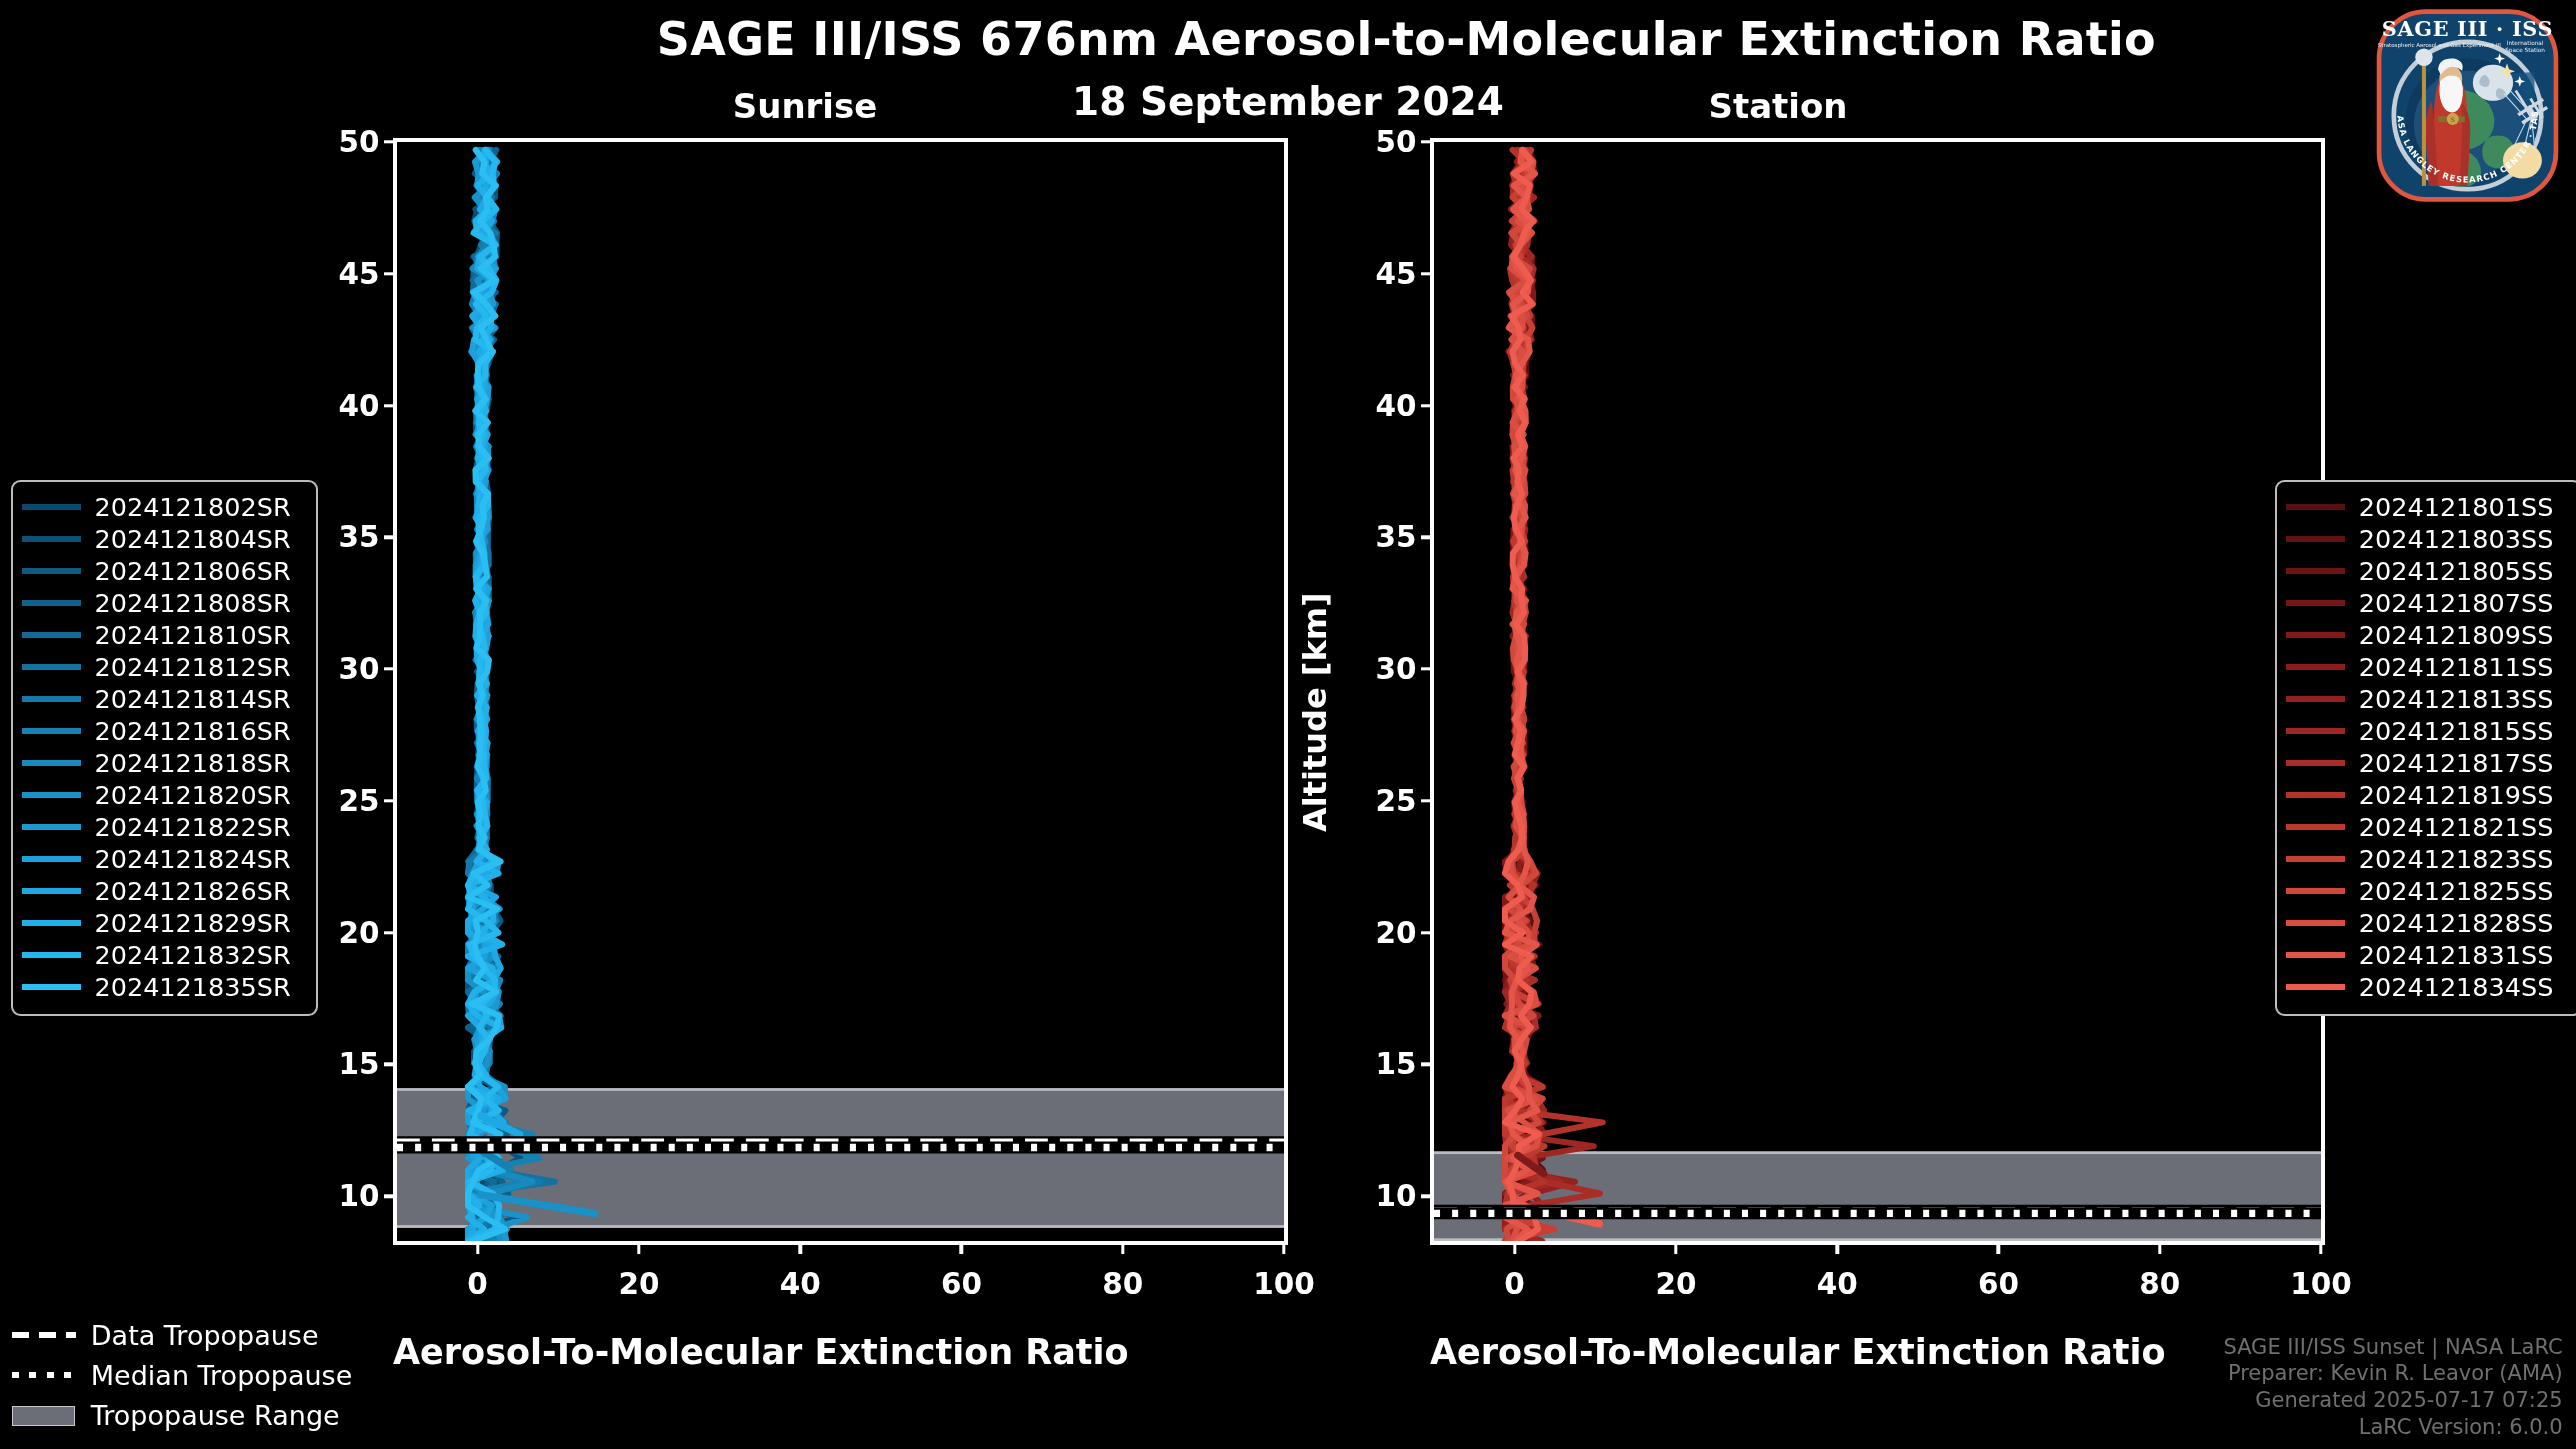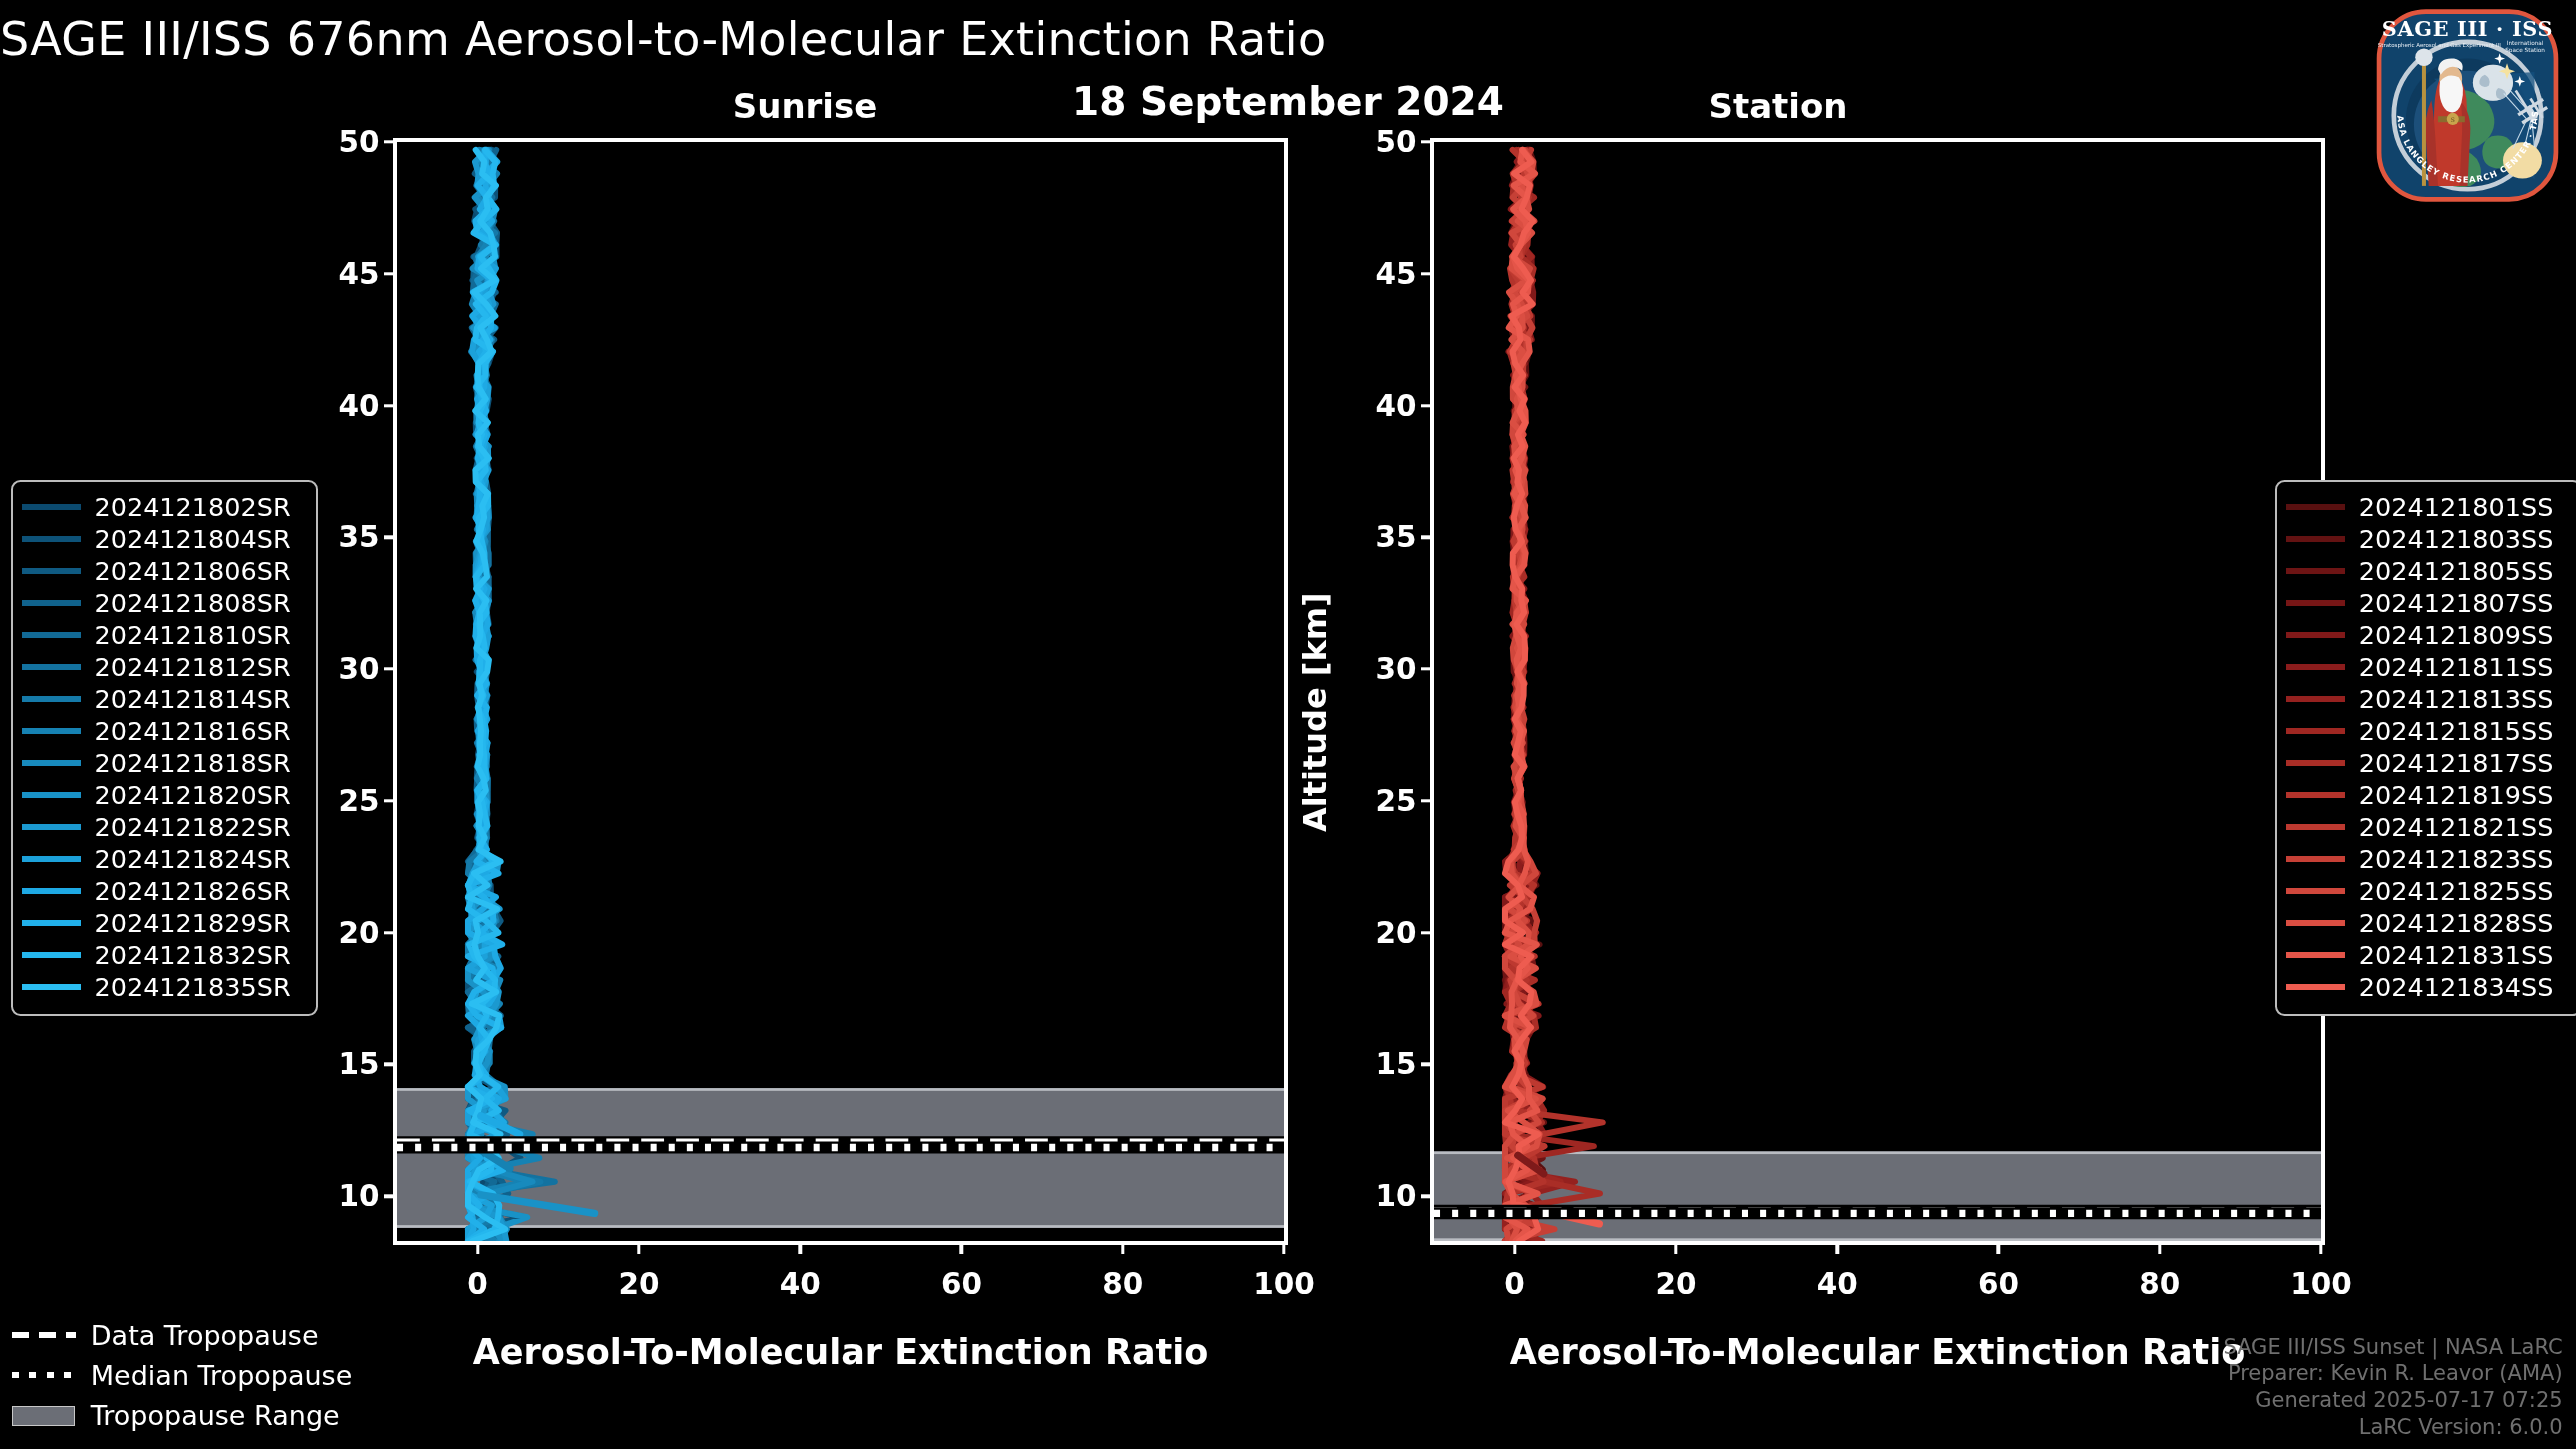--- a/index.html
+++ b/index.html
@@ -1,21 +1,21 @@
 <!DOCTYPE html>
 <html style="font-size:10.7px"><head>
 <meta charset="utf-8">
 <style>
   html,body{margin:0;padding:0;background:#000;}
   body{width:2576px;height:1449px;position:relative;overflow:hidden;
        font-family:"DejaVu Sans","Liberation Sans",sans-serif;color:#fff;}
 
   
-  #main-title{position:absolute;left:0;top:12px;width:2156px;text-align:left;
-    font-size:46px;font-weight:normal;letter-spacing:0.3px;}
+  #main-title{position:absolute;left:0;top:12px;width:2156px;text-align:right;
+    font-size:46px;font-weight:bold;letter-spacing:0.3px;}
   #date-subtitle{position:absolute;left:0;top:79px;width:2576px;text-align:center;
     font-size:39px;font-weight:bold;}
   #sunrise-title{position:absolute;left:617px;top:86px;width:376px;text-align:center;
     font-size:34px;font-weight:bold;}
   #sunset-title{position:absolute;left:1590px;top:86px;width:376px;text-align:center;
     font-size:34px;font-weight:bold;}
 
   
   .panel{position:absolute;top:138px;width:895px;height:1107px;
          border:4px solid #fff;background:#000;box-sizing:border-box;}
@@ -30,21 +30,21 @@
   .ytickmark{position:absolute;right:100%;width:13.4px;height:3.4px;background:#fff;
      transform:translateY(-50%);}
   .xtick{position:absolute;top:100%;margin-top:25.5px;transform:translateX(-50%);
      font-size:29.5px;font-weight:bold;}
   .xtickmark{position:absolute;top:100%;width:3.4px;height:13.4px;background:#fff;
      transform:translateX(-50%);}
   .ylabel{position:absolute;font-size:32px;font-weight:bold;white-space:nowrap;
      transform-origin:0 0;transform:rotate(-90deg);}
   #ylabel-sunrise{left:259px;top:832px;}
   #ylabel-sunset{left:1296px;top:832px;}
-  .xlabel{position:absolute;top:1332px;width:895px;text-align:center;
+  .xlabel{position:absolute;top:1332px;width:895px;text-align:left;
      font-size:35px;font-weight:bold;}
   #xlabel-sunrise{left:393px;}
   #xlabel-sunset{left:1430px;}
 
   
   .evlegend{position:absolute;border:2px solid #bcbcbc;border-radius:9.4px;
      background:#000;padding:9.4px 12px 10.7px 9.4px;}
   #legend-sunrise{left:10.7px;top:480px;width:282px;}
   #legend-sunset{left:2275px;top:480px;width:282px;}
   .evrow{display:flex;align-items:center;height:32px;}

